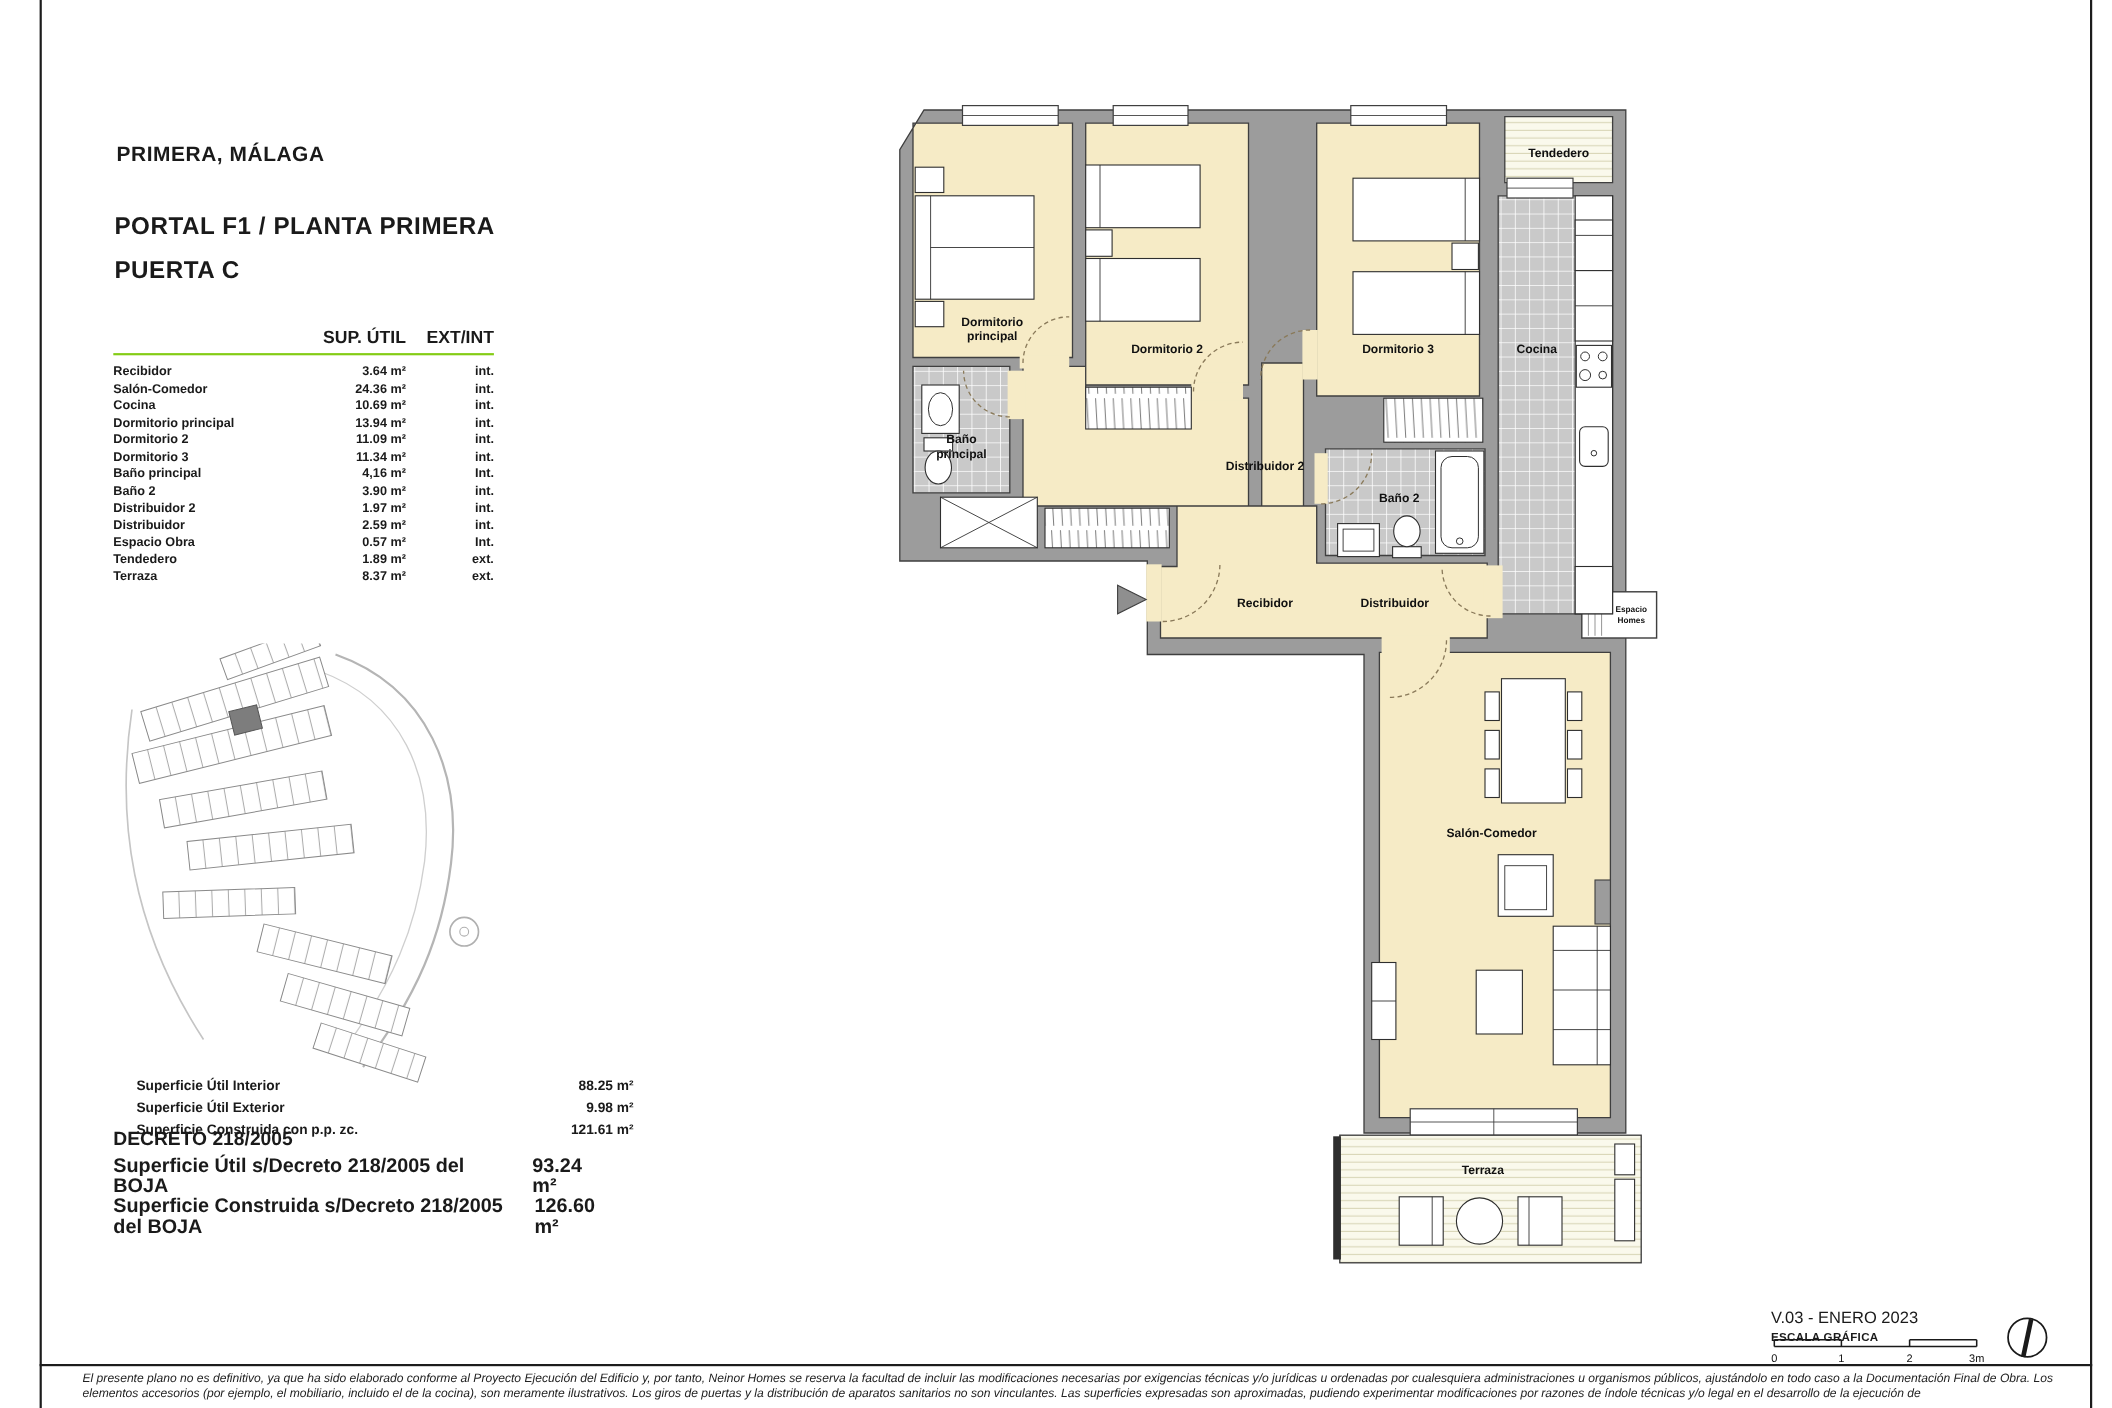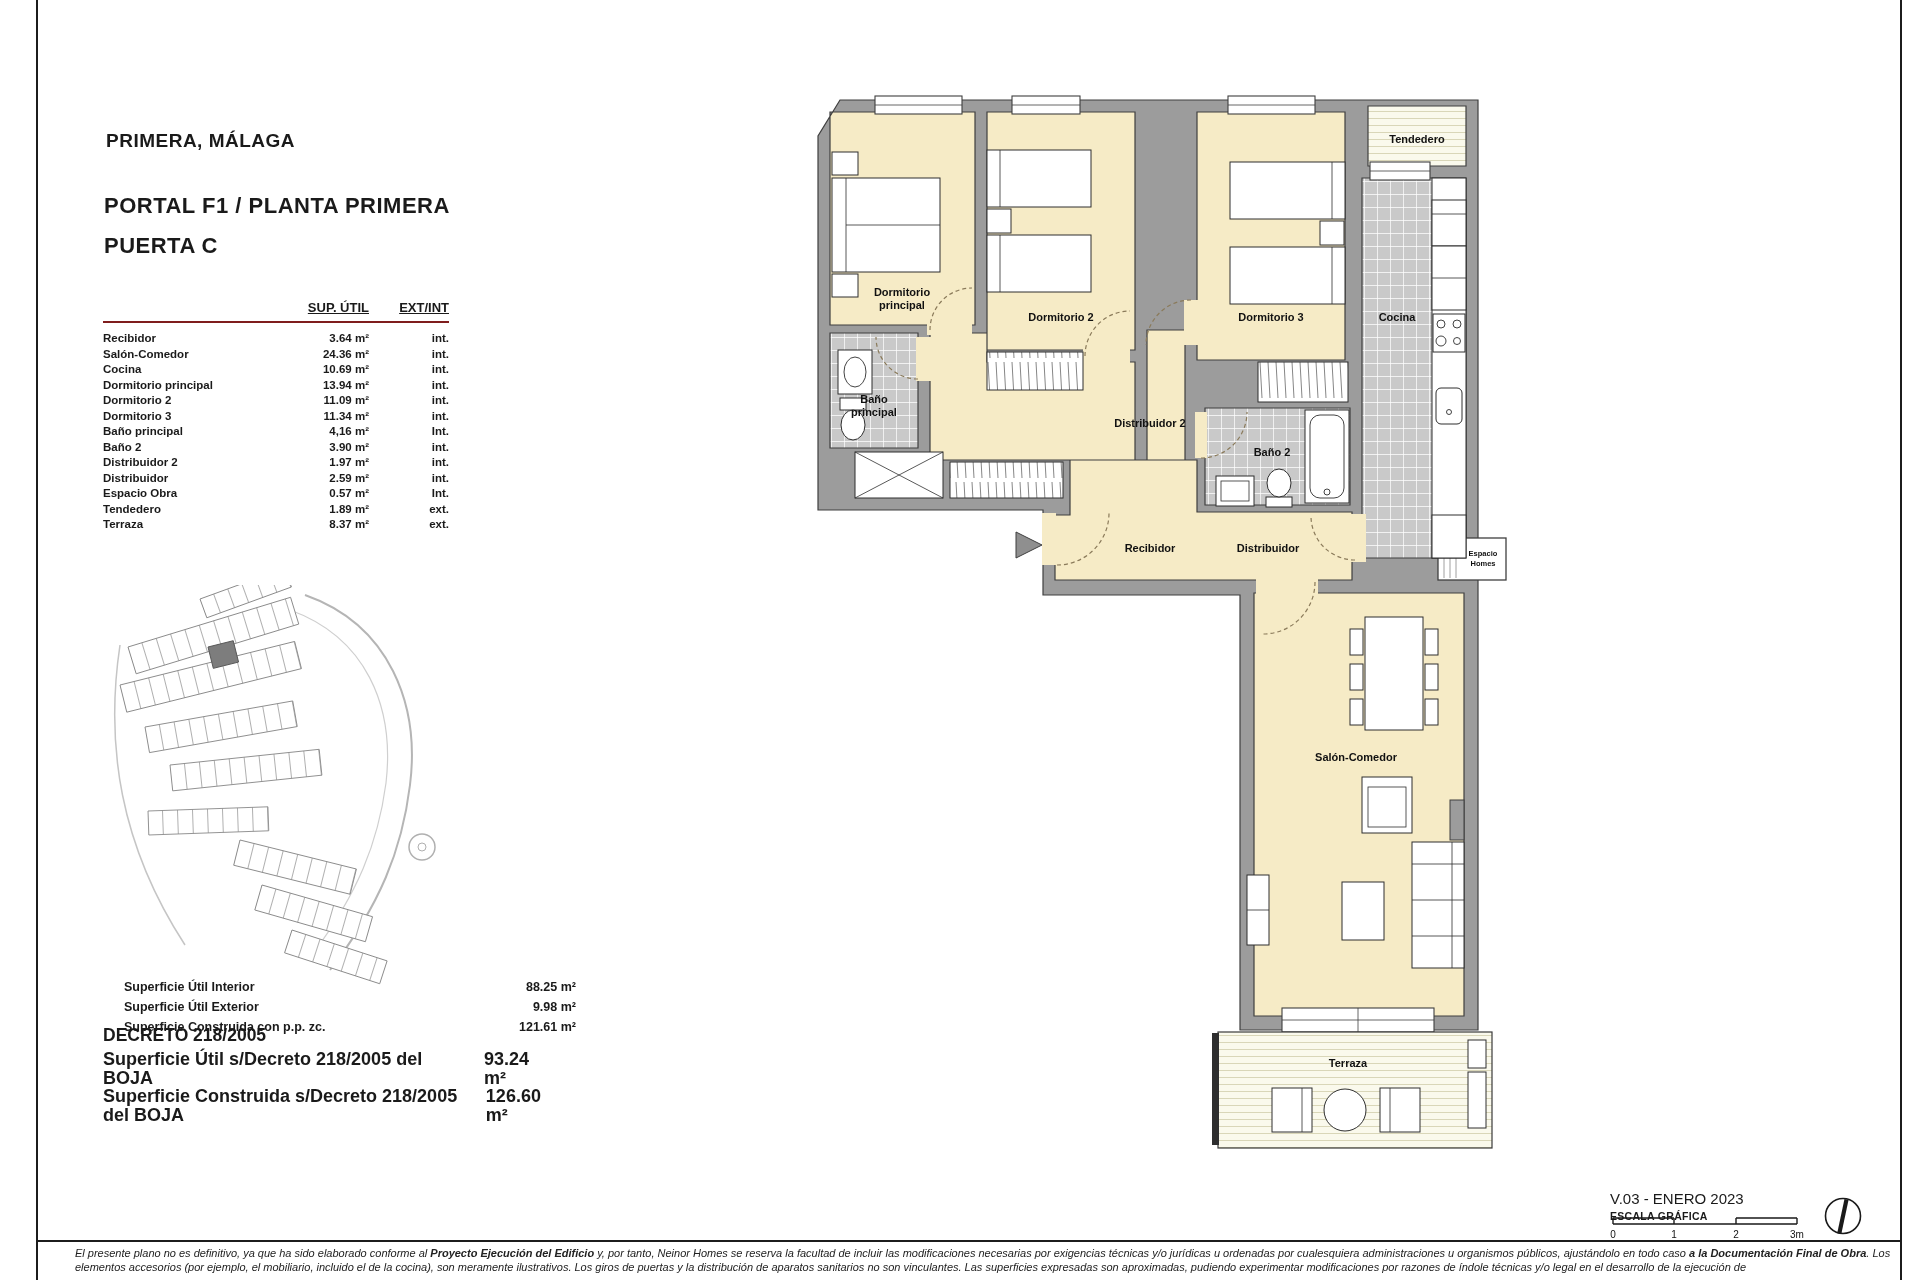--- a/index.html
+++ b/index.html
@@ -5,36 +5,36 @@
   html,body{margin:0;padding:0;background:#fff;}
   body{width:1920px;height:1280px;position:relative;overflow:hidden;
        font-family:"Liberation Sans",sans-serif;color:#1a1a1a;}
   .abs{position:absolute;}
   .frameline{background:#1c1c1c;}
   
   .loc{font-size:19px;font-weight:bold;letter-spacing:.5px;}
   .title{font-size:22px;font-weight:bold;line-height:40px;letter-spacing:.5px;}
   
   .tbl{width:346px;font-weight:bold;font-size:11.5px;}
-  .thead{display:flex;line-height:16px;font-size:13px;border-bottom:2px solid #7f1d1d;padding-bottom:5px;text-decoration:underline;}
+  .thead{display:flex;line-height:16px;font-size:16px;border-bottom:2px solid #84cc16;padding-bottom:5px;}
   .trow{display:flex;line-height:15.5px;}
   .cn{width:162px;text-align:left;}
   .ca{width:104px;text-align:right;}
   .ce{width:80px;text-align:right;}
   .tbody{margin-top:8px;}
   
   .sumrow{display:flex;justify-content:space-between;width:452px;font-weight:bold;font-size:12.5px;line-height:20px;margin-left:21px;}
   .dectitle{font-size:17.5px;font-weight:bold;line-height:22px;margin-bottom:4px;}
   .decrow{display:flex;justify-content:space-between;width:452px;font-weight:bold;font-size:18px;line-height:18.5px;gap:12px;}
   
   .ver1{font-size:15px;font-weight:normal;}
   .ver2{font-size:10.5px;font-weight:bold;letter-spacing:.3px;}
   
   .disc{width:1818px;font-size:11px;font-style:italic;line-height:13.8px;color:#222;}
-  .disc b{font-weight:bold;}
+  .disc b{font-weight:normal;}
   
   .pl{font:bold 11px "Liberation Sans",sans-serif;fill:#111;}
   .pls{font:bold 7.5px "Liberation Sans",sans-serif;fill:#111;}
   .tick{font:10px "Liberation Sans",sans-serif;fill:#111;}
   svg{display:block;}
 </style>
 </head>
 <body>
 
 <div class="abs frameline" style="left:36px;top:0;width:2px;height:1280px;"></div>

